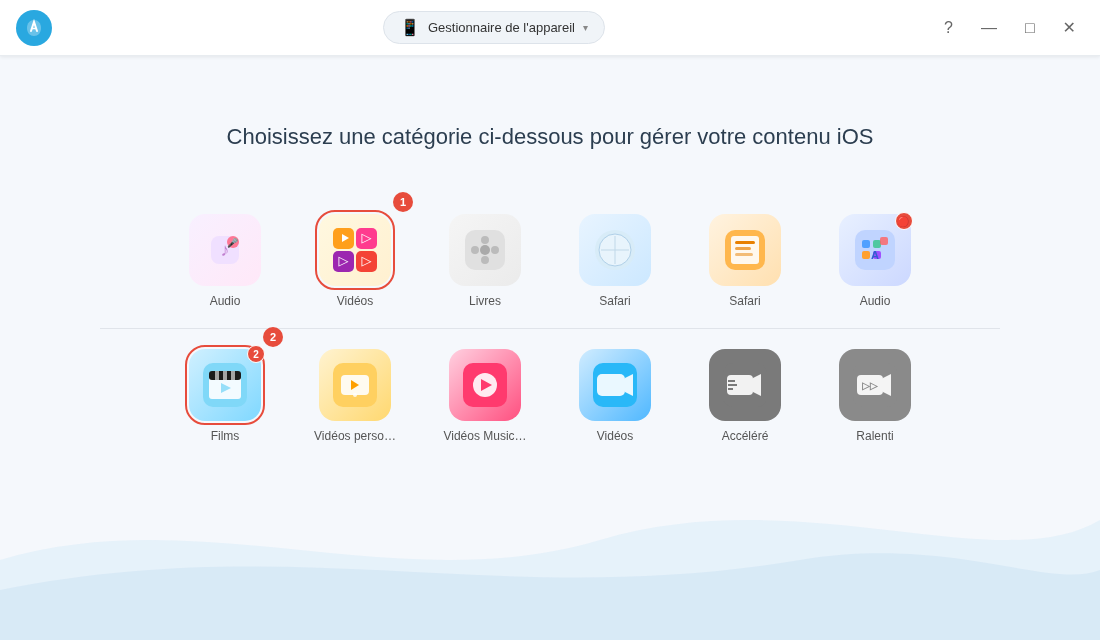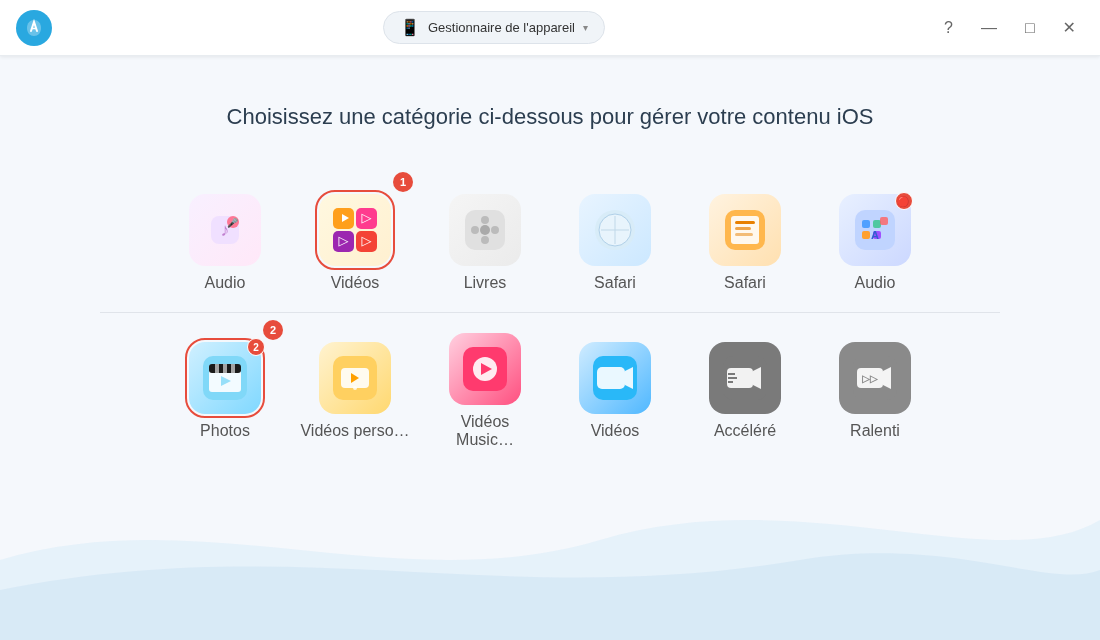--- a/index.html
+++ b/index.html
@@ -98,21 +98,21 @@
       border-radius: 4px;
     }
 
     
     .main-content {
       position: relative;
       z-index: 5;
       display: flex;
       flex-direction: column;
       align-items: center;
-      padding-top: 48px;
+      padding-top: 68px;
     }
 
     .page-title {
       font-size: 22px;
       color: #2c3e50;
       font-weight: 400;
       margin-bottom: 48px;
       text-align: center;
     }
 
@@ -160,21 +160,21 @@
       justify-content: center;
       position: relative;
     }
 
     .icon-wrapper.selected {
       outline: 2.5px solid #e74c3c;
       outline-offset: 2px;
     }
 
     .category-label {
-      font-size: 16px;
+      font-size: 12px;
       color: #555;
       text-align: center;
     }
 
     
     .step-badge {
       position: absolute;
       top: -22px;
       right: -22px;
       width: 20px;
@@ -423,21 +423,21 @@
               <rect x="10" y="12" width="32" height="9" rx="3" fill="#1a1a1a"></rect>
 
               <rect x="16" y="12" width="4" height="9" fill="white" opacity="0.6"></rect>
               <rect x="24" y="12" width="4" height="9" fill="white" opacity="0.6"></rect>
               <rect x="32" y="12" width="4" height="9" fill="white" opacity="0.6"></rect>
 
               <polygon points="22,24 22,34 32,29" fill="#80d8f8" opacity="0.8"></polygon>
             </svg>
           </div>
         </div>
-        <span class="category-label">Photos</span>
+        <span class="category-label">Films</span>
       </div>
 
       <div class="category-item">
         <div class="icon-wrapper icon-videos-perso">
           <svg width="52" height="52" viewBox="0 0 52 52">
             <rect x="4" y="4" width="44" height="44" rx="10" fill="#ffd060"></rect>
 
             <rect x="12" y="16" width="28" height="20" rx="4" fill="white" opacity="0.9"></rect>
             <polygon points="22,21 22,31 30,26" fill="#ffa000"></polygon>
 

